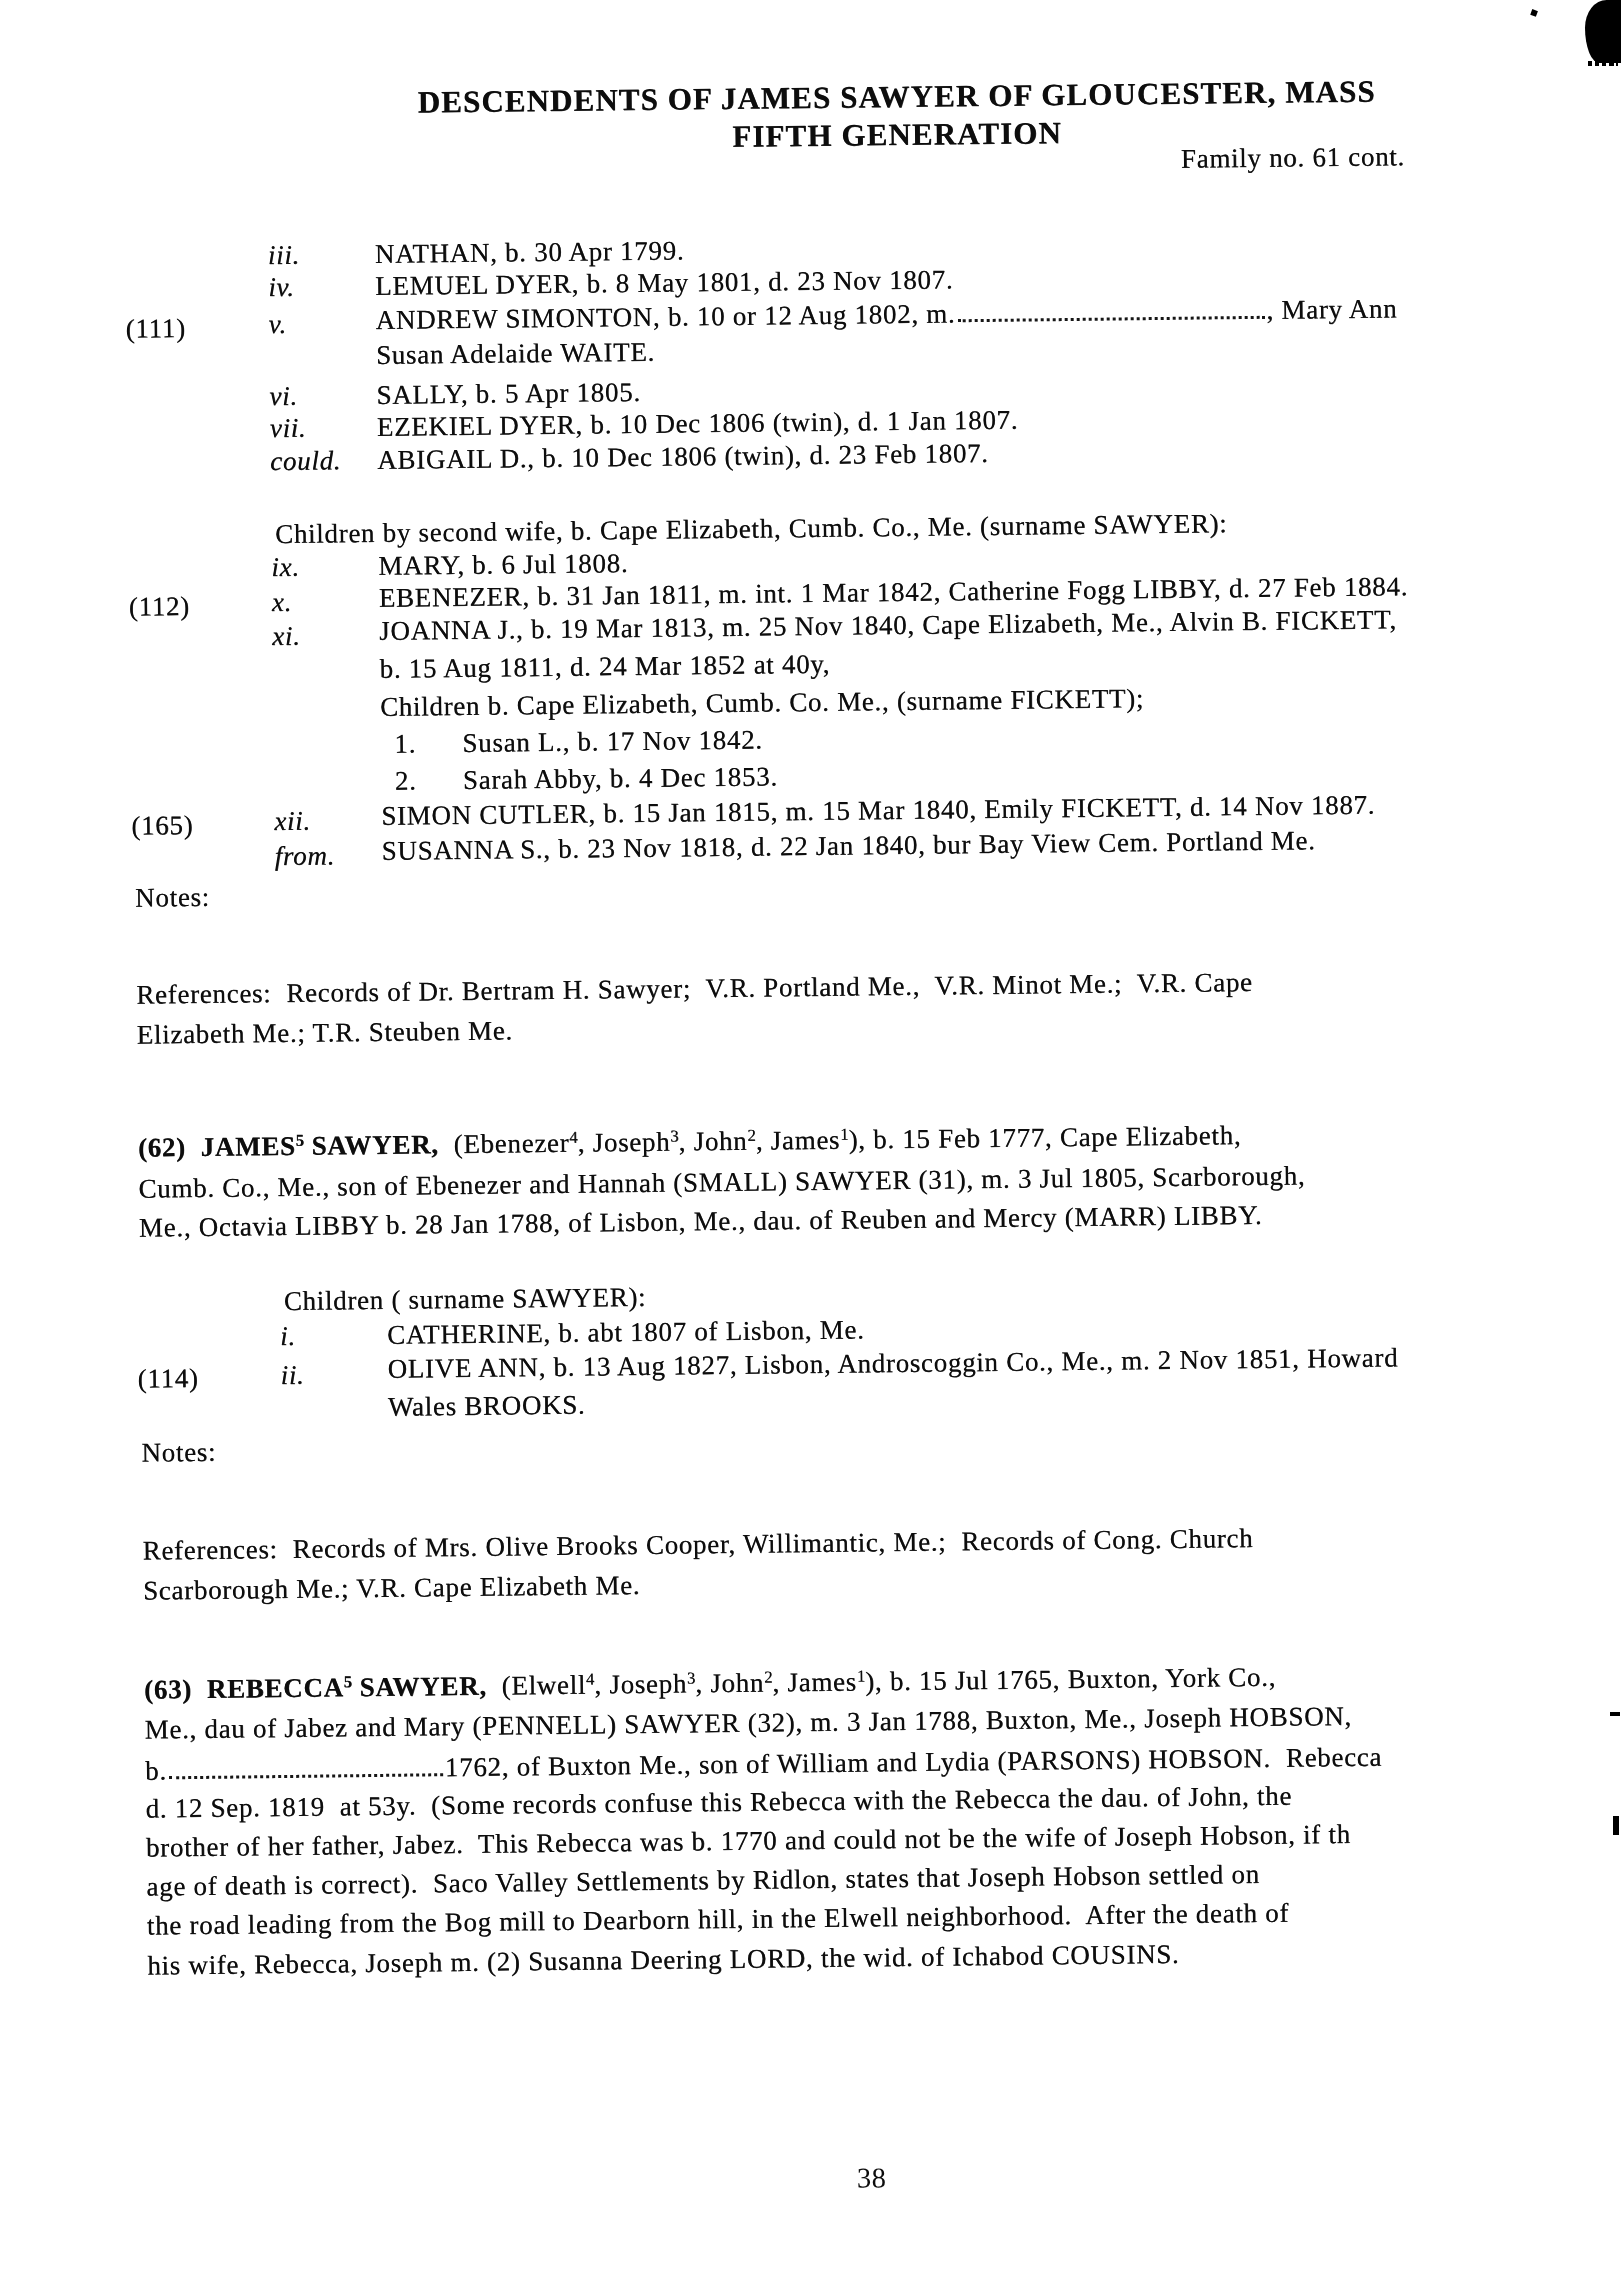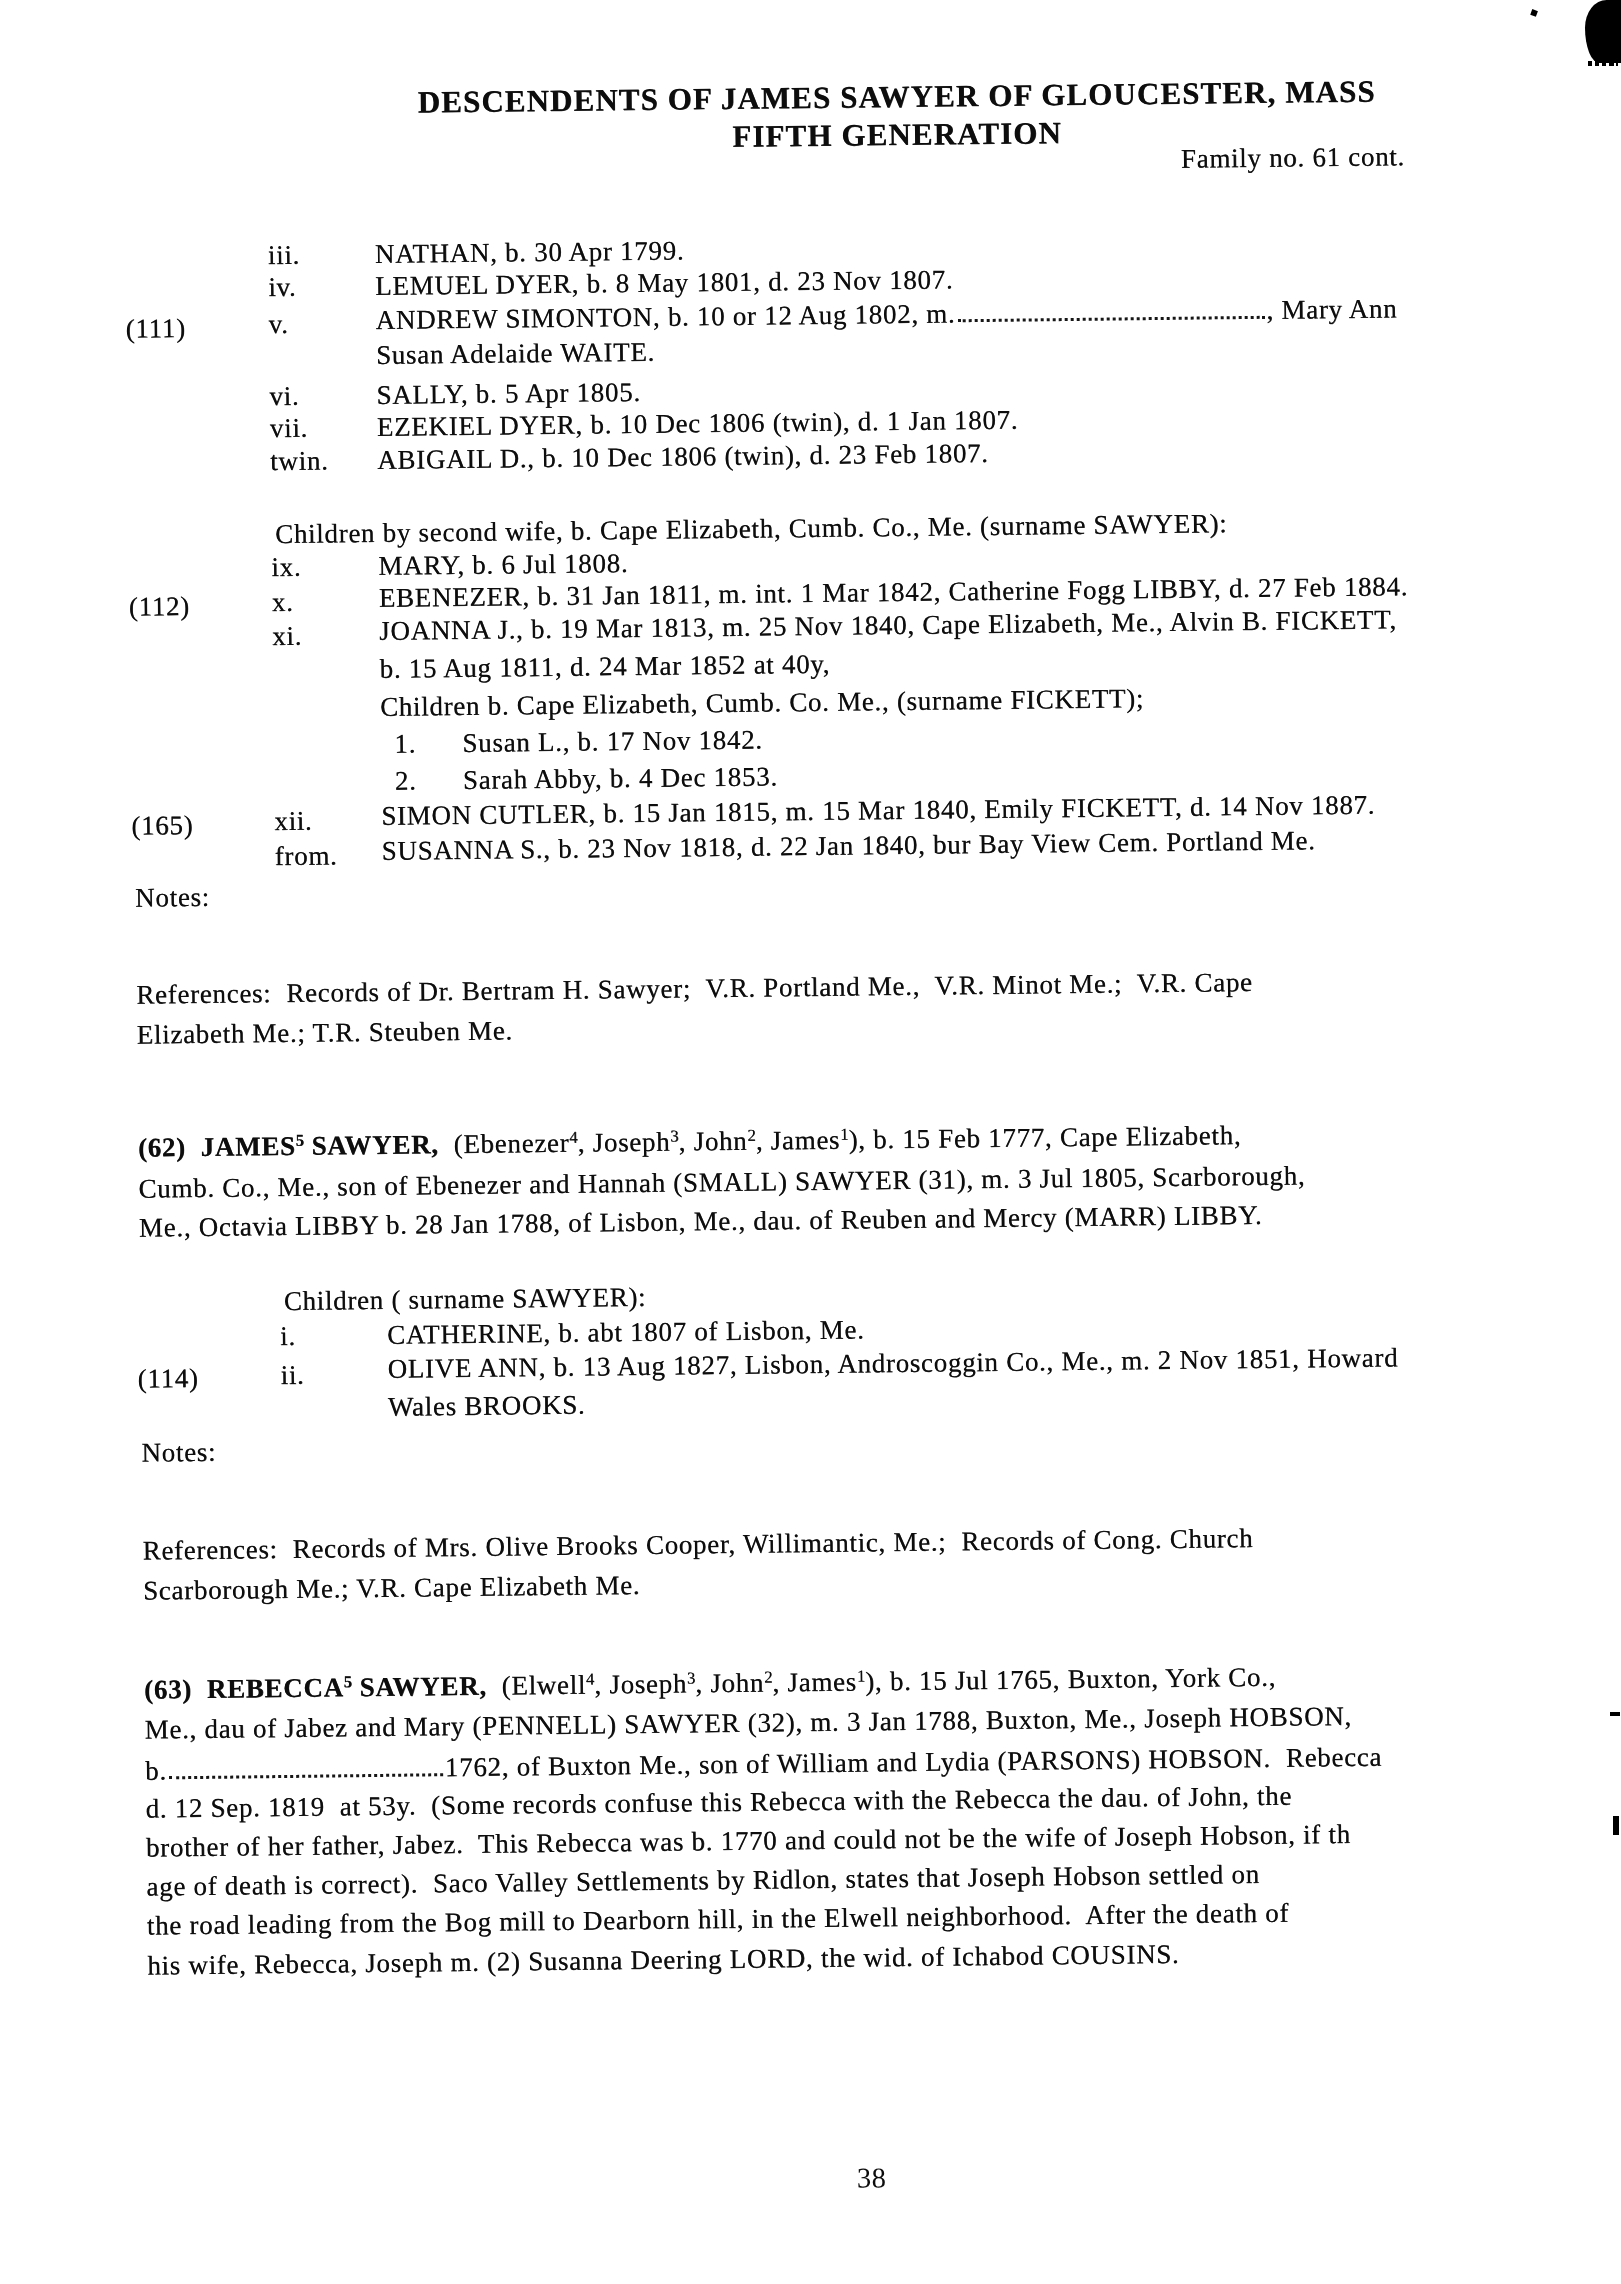--- a/index.html
+++ b/index.html
@@ -5,21 +5,21 @@
   html,body{margin:0;padding:0;background:#ffffff;}
   body{width:1621px;height:2284px;position:relative;overflow:hidden;
        font-family:"Liberation Serif","DejaVu Serif",serif;color:#0d0d0d;}
   #sheet{position:absolute;inset:0;transform:rotate(-0.65deg);transform-origin:811px 1141px;}
   .title{position:absolute;left:242px;width:1333px;text-align:center;
          font-size:31px;font-weight:700;letter-spacing:1.1px;
          text-shadow:0.4px 0.3px 0 rgba(10,10,10,.8);}
   .body-text{font-size:27px;letter-spacing:0.7px;text-shadow:0.3px 0.2px 0 rgba(10,10,10,.75);}
   .row{position:absolute;left:0;width:100%;height:37px;}
   .ref{position:absolute;left:135px;white-space:pre;}
-  .num{position:absolute;left:278px;white-space:pre;}
+  .num{position:absolute;left:278px;white-space:pre;font-style:italic;}
   .txt{position:absolute;left:385px;white-space:pre;}
   .cont{position:absolute;left:385px;white-space:pre;}
   .subnum{position:absolute;left:399px;white-space:pre;}
   .subtxt{position:absolute;left:467px;white-space:pre;}
   .hdr{position:absolute;left:282px;white-space:pre;}
   .pline{position:absolute;left:138px;white-space:pre;}
   .sup{font-size:0.62em;position:relative;top:-0.55em;letter-spacing:0;}
   .b{font-weight:700;}
   .blank{display:inline-block;height:0.82em;border-bottom:3.6px dotted #161616;margin:0 2.1px;}
   .pagenum{position:absolute;left:845px;top:2163px;font-size:28.5px;letter-spacing:0.7px;}
@@ -59,21 +59,21 @@
   </div>
   <div class="row body-text" style="top:375px">
     <span class="num">vi.</span>
     <span class="txt">SALLY, b. 5 Apr 1805.</span>
   </div>
   <div class="row body-text" style="top:407px">
     <span class="num">vii.</span>
     <span class="txt">EZEKIEL DYER, b. 10 Dec 1806 (twin), d. 1 Jan 1807.</span>
   </div>
   <div class="row body-text" style="top:440px">
-    <span class="num">twin.</span>
+    <span class="num">could.</span>
     <span class="txt">ABIGAIL D., b. 10 Dec 1806 (twin), d. 23 Feb 1807.</span>
   </div>
 
   <div class="row body-text" style="top:513px">
     <span class="hdr">Children by second wife, b. Cape Elizabeth, Cumb. Co., Me. (surname SAWYER):</span>
   </div>
   <div class="row body-text" style="top:546px">
     <span class="num">ix.</span>
     <span class="txt">MARY, b. 6 Jul 1808.</span>
   </div>

